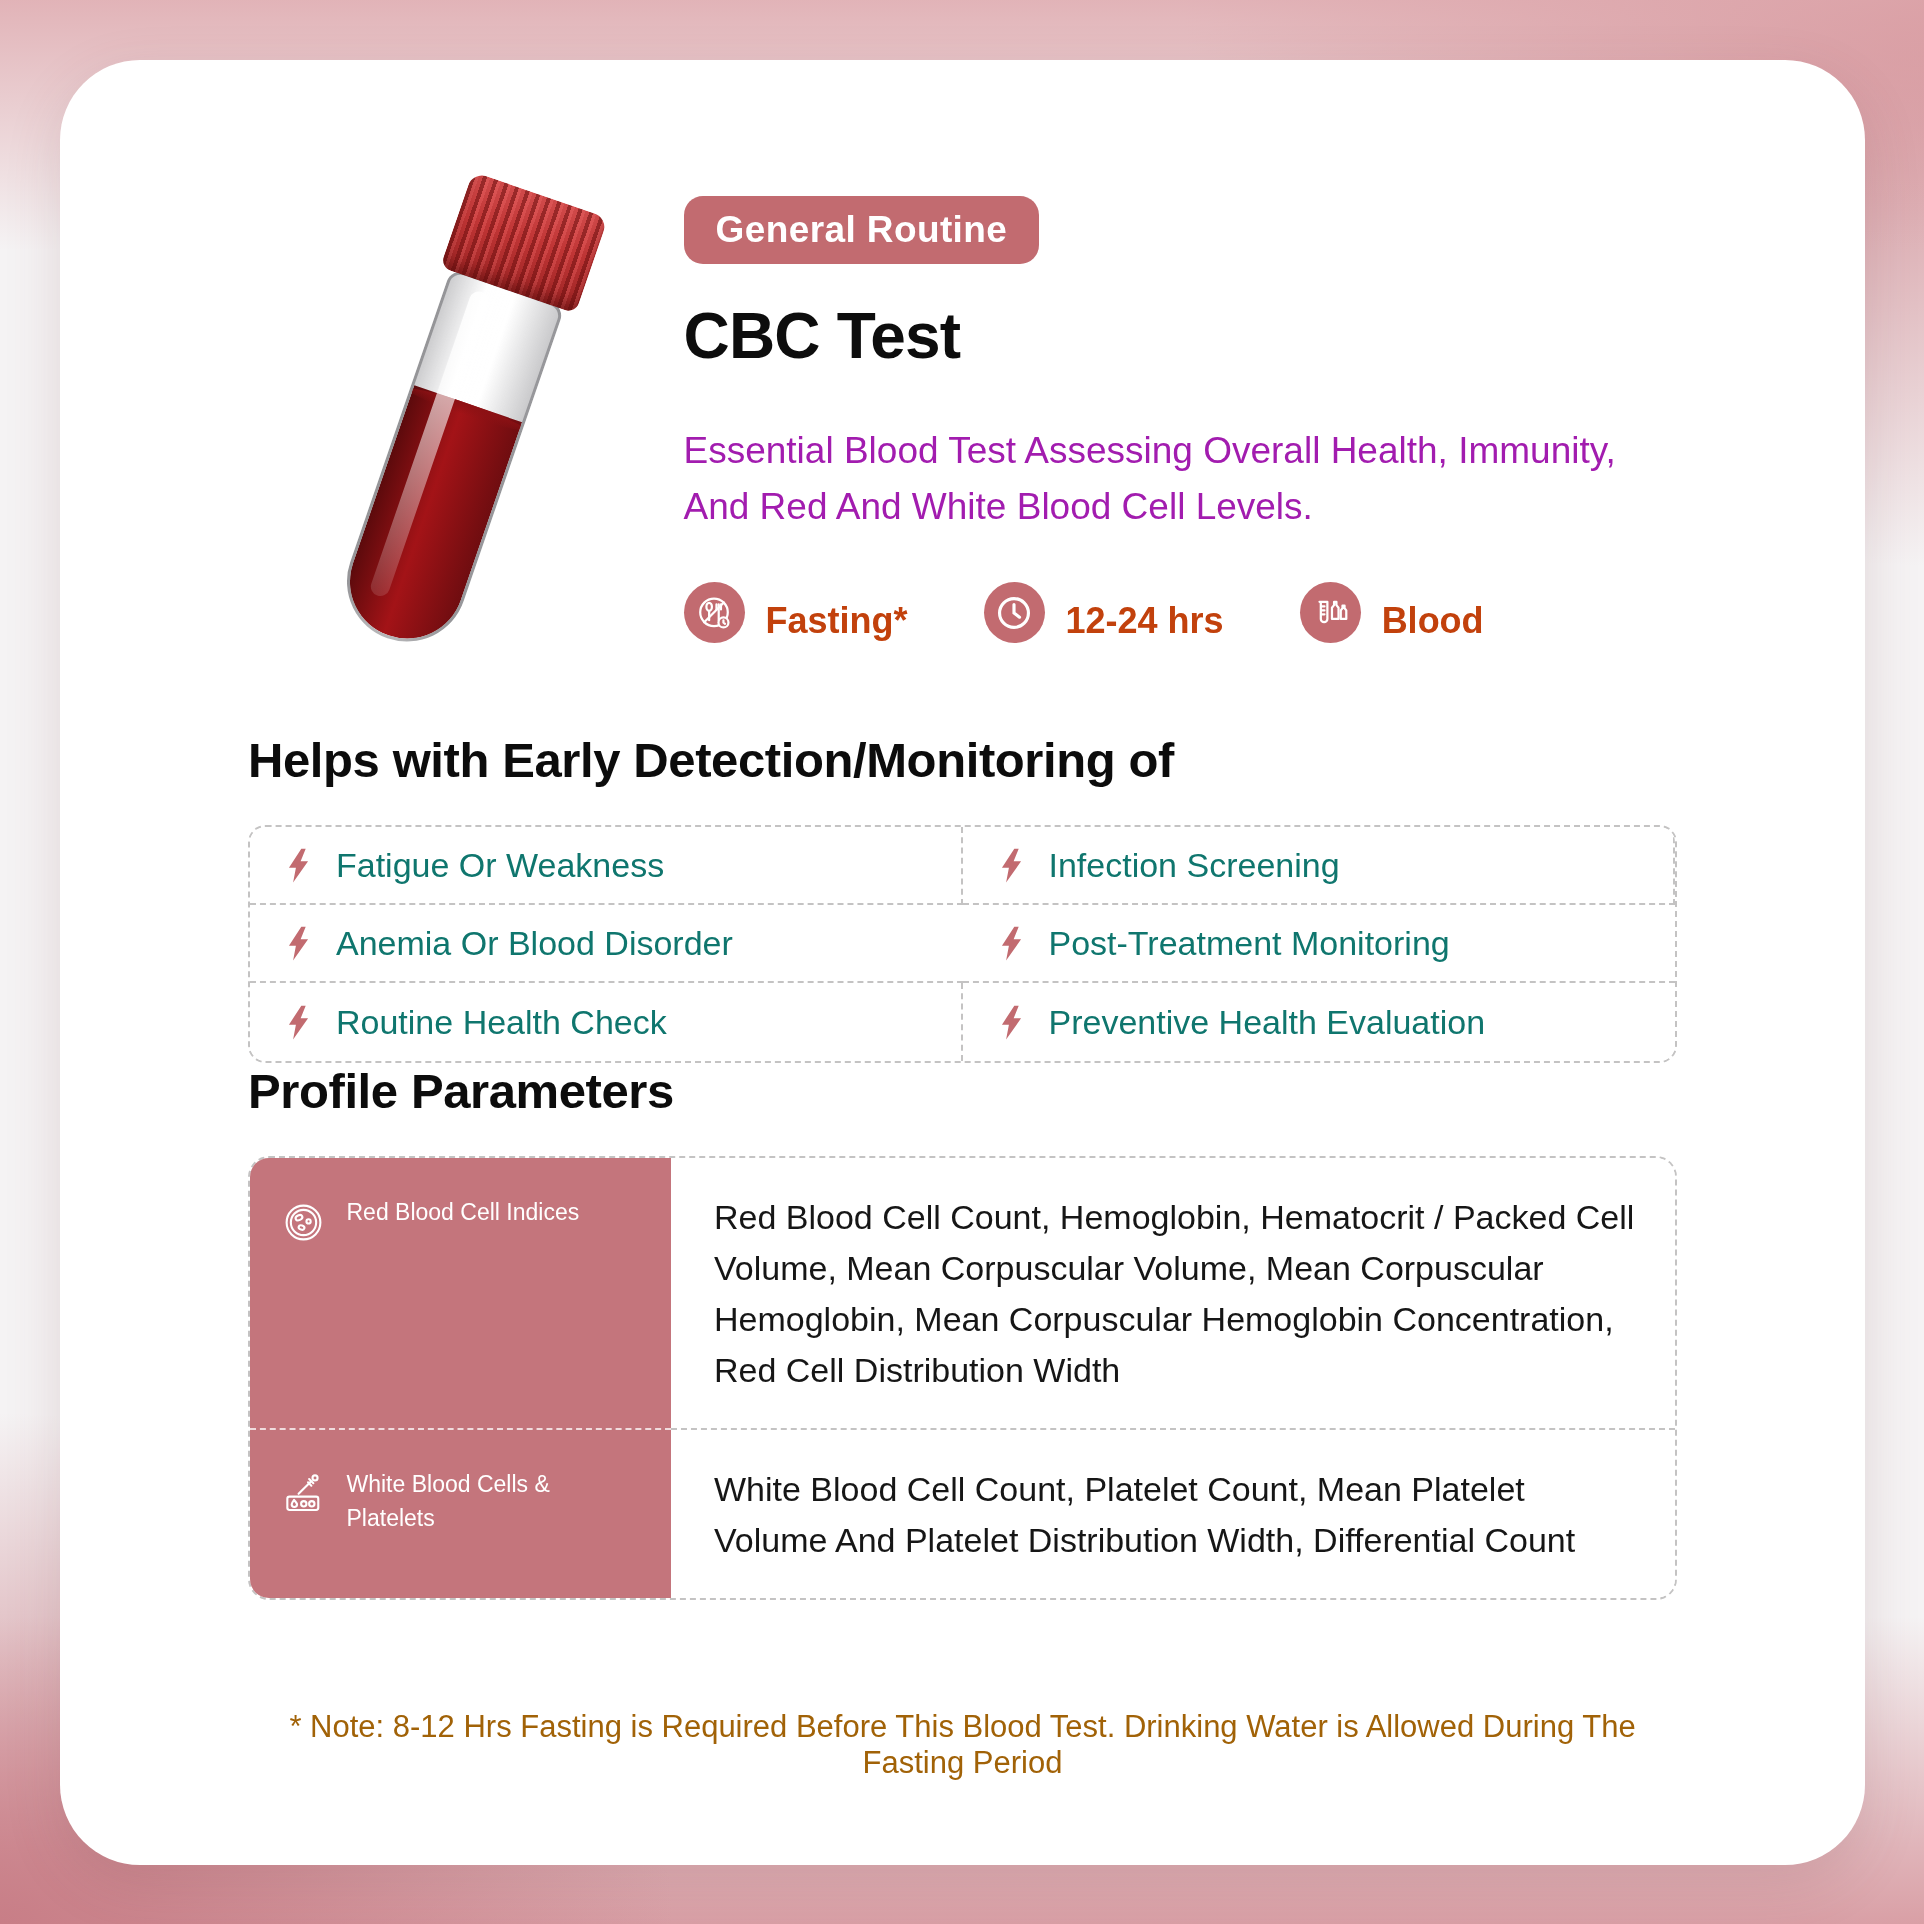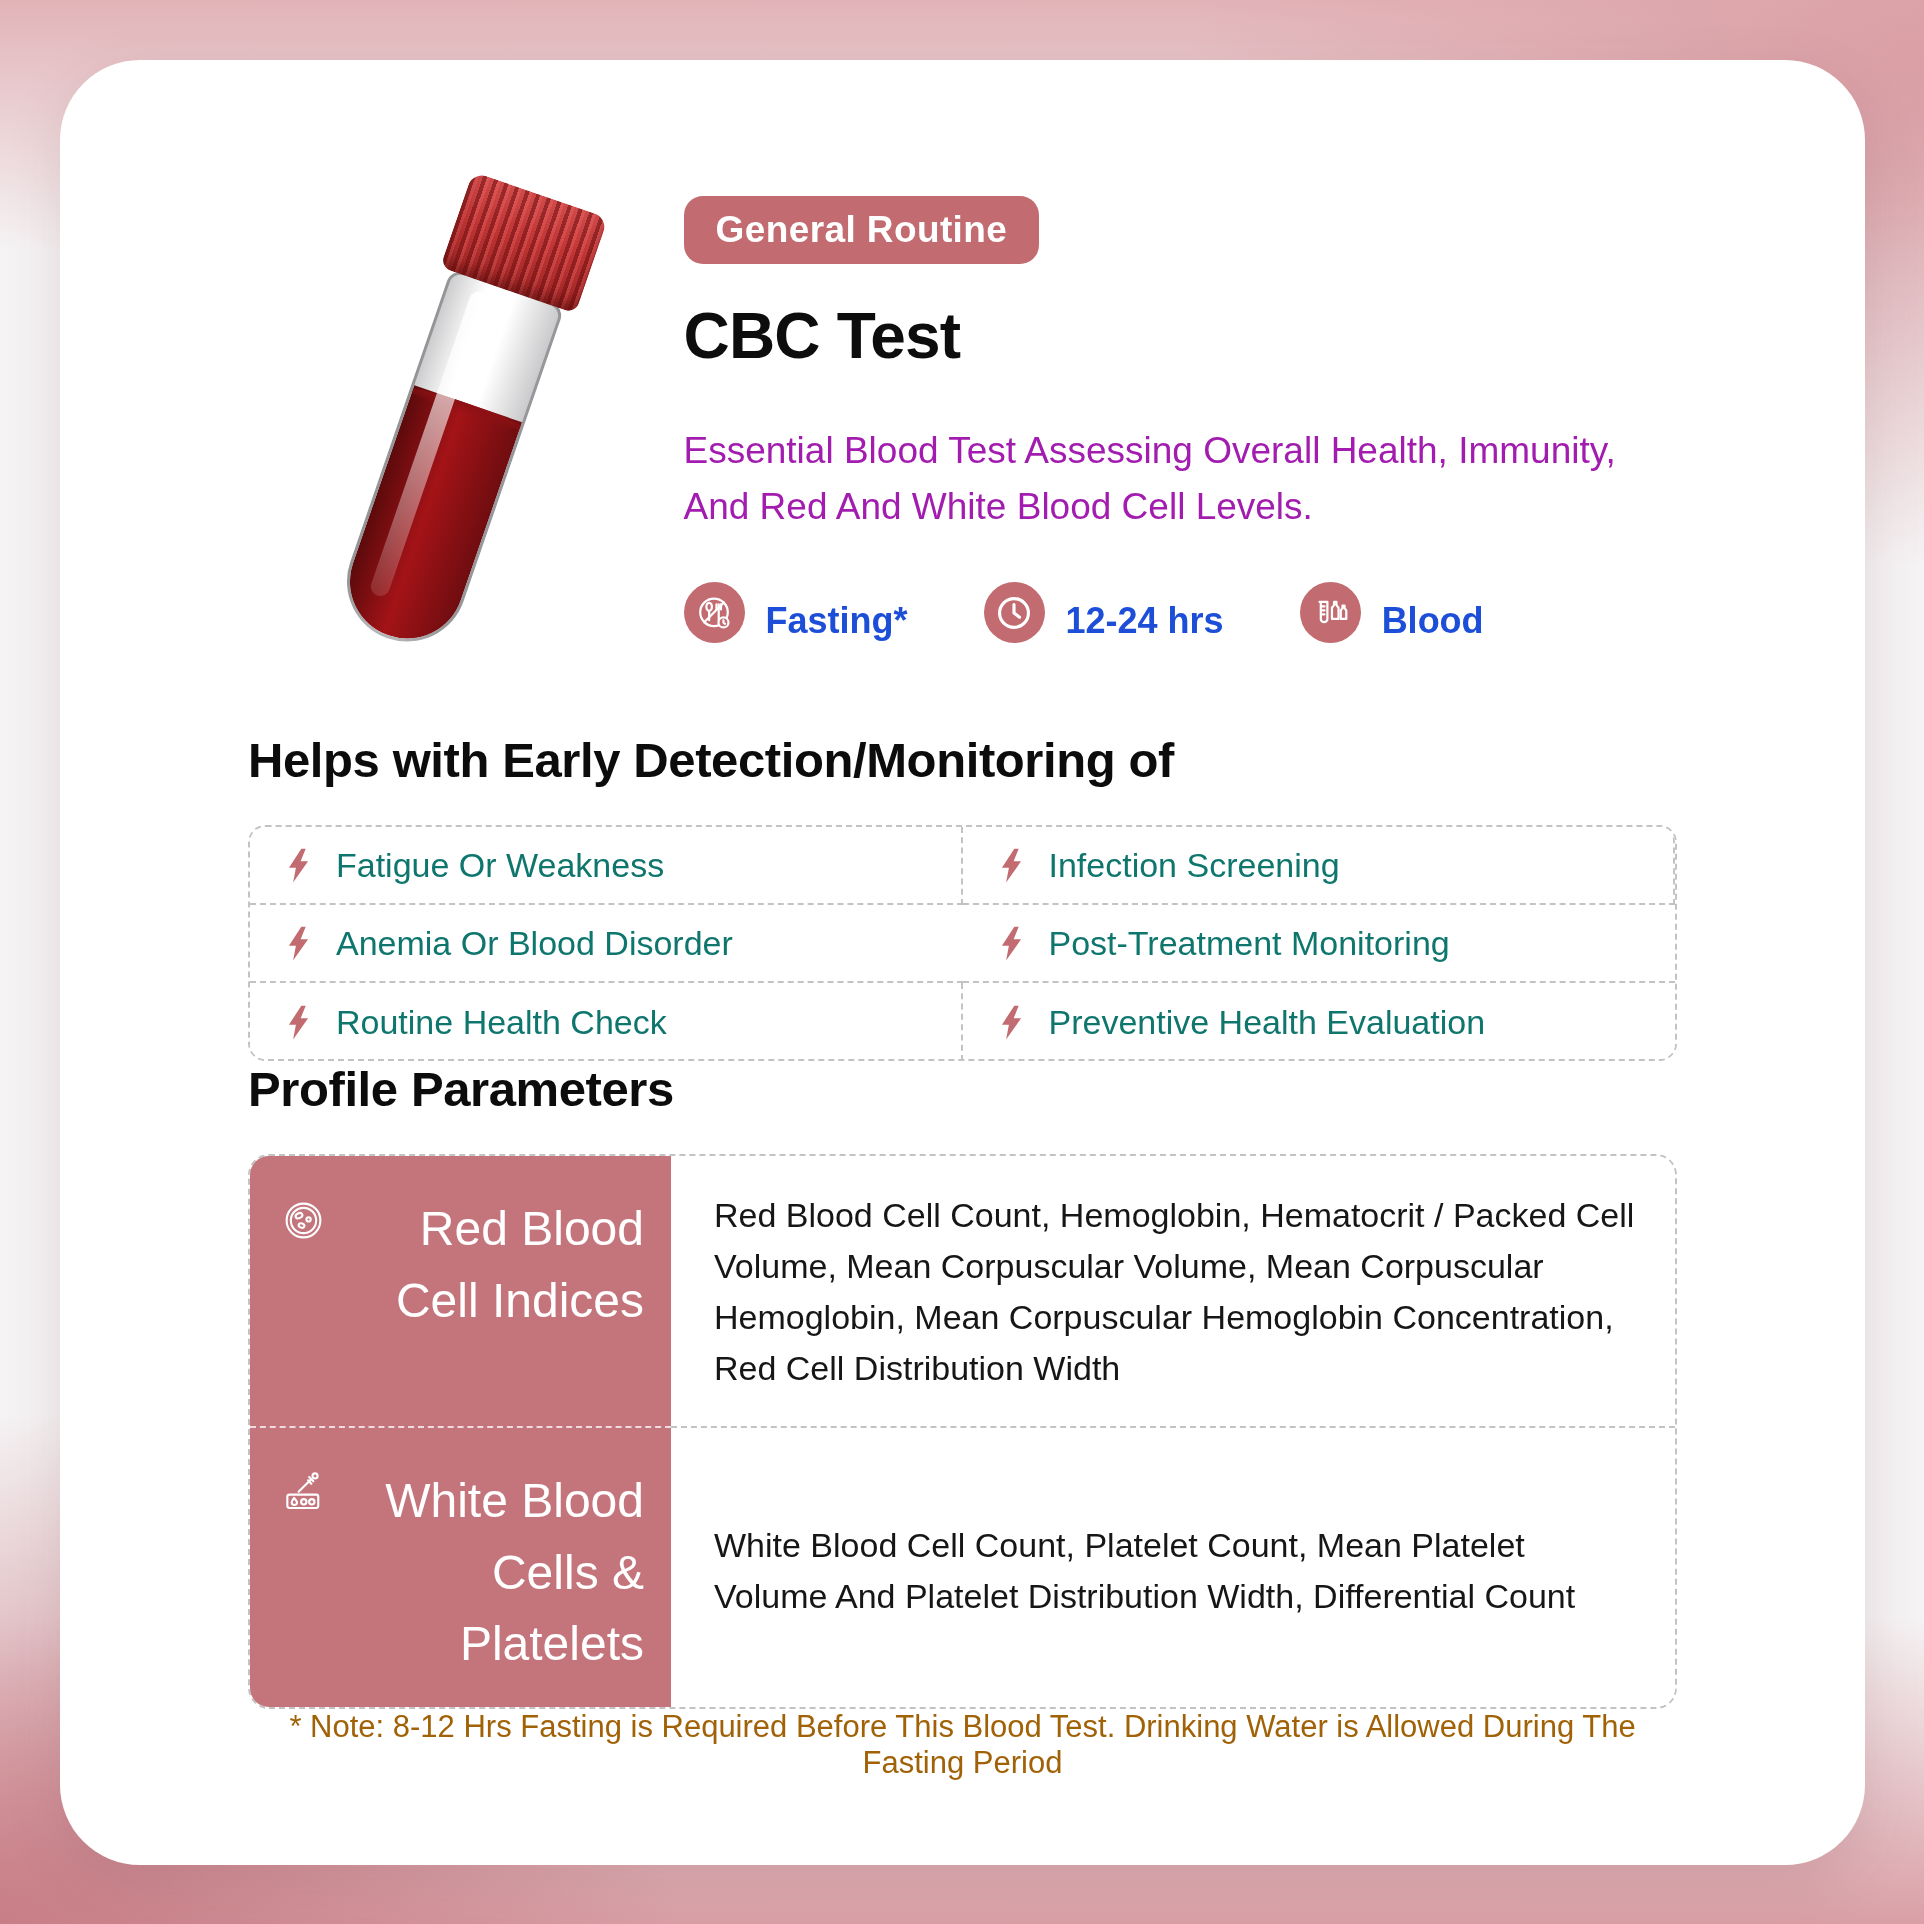--- a/index.html
+++ b/index.html
@@ -53,21 +53,21 @@
   .hero-text{ margin-left:22.5px; padding-top:16px; }
   .badge{ display:inline-block; background:var(--accent); color:#fff;
           font-size:37px; font-weight:700; padding:13px 32px; border-radius:19px; letter-spacing:0.4px; }
   h1.title{ margin-top:35px; font-size:64px; font-weight:800; letter-spacing:-0.8px; color:#0d0d0d; }
   .desc{ margin-top:50px; font-size:37px; line-height:1.52; font-weight:500; max-width:946px; color:#a21caf; }
   .meta{ margin-top:47px; display:flex; align-items:center; gap:76px; }
   .meta-item{ display:flex; align-items:center; gap:21px; }
   .meta-ico{ width:61px; height:61px; border-radius:50%; background:var(--accent);
              display:flex; align-items:center; justify-content:center; flex:none; }
   .meta-ico svg{ width:42px; height:42px; }
-  .meta-label{ font-size:36px; font-weight:600; color:#1d4ed8;margin-top:16px; }
+  .meta-label{ font-size:36px; font-weight:600; color:#c2410c;margin-top:16px; }
 
   
   .sec-h{ font-size:49px; font-weight:800; color:#0c0c0c; letter-spacing:-0.4px; }
   .sec-h.first{ margin-top:71px; }
   .sec-h.second{ }
 
   
   .helps{ margin-top:37px; border:2.4px dashed var(--dash); border-radius:17.6px;
           display:grid; grid-template-columns:1fr 1fr; overflow:hidden; }
   .help-item{ display:flex; align-items:center; gap:24px; padding:0 35px; height:78px; background:#fff; }
@@ -75,21 +75,21 @@
   .help-item.rowA, .help-item.rowB{ border-bottom:2.4px dashed var(--dash); }
   .bolt{ flex:none; width:27px; height:37px; }
   .help-label{ font-size:34px; font-weight:500; color:#0f766e; }
 
   
   .params{ margin-top:37px; border:2.4px dashed var(--dash); border-radius:21px;
            display:grid; grid-template-columns:421px 1fr; overflow:hidden; }
   .p-label{ background:var(--labelBg); color:#fff; display:flex; align-items:flex-start;
             gap:21px; padding:37px 27px 32px 30.5px; }
   .p-label .p-ico{ flex:none; width:45px; height:45px; margin-top:4.8px; }
-  .p-label-text{ font-size:48px; font-weight:500; line-height:1.48;text-align:right; }
+  .p-label-text{ font-size:23px; font-weight:500; line-height:1.48; }
   .p-value{ background:#fff; padding:34px 40px 32px 43px; font-size:34px; font-weight:500;
             line-height:1.5; color:#161616; display:flex; align-items:center; }
   .rowDiv-label{ border-bottom:2.4px dashed rgba(255,255,255,.75); }
   .rowDiv-value{ border-bottom:2.4px dashed var(--dash); }
 
   
   .note{ margin-top:auto; text-align:center; font-size:31px; font-weight:500; color:#a16207; padding-bottom:8px; }
 
   :root{ --accent:#c26b70; --labelBg:#c4757c; --dash:#c4c3c3; }
 </style>

